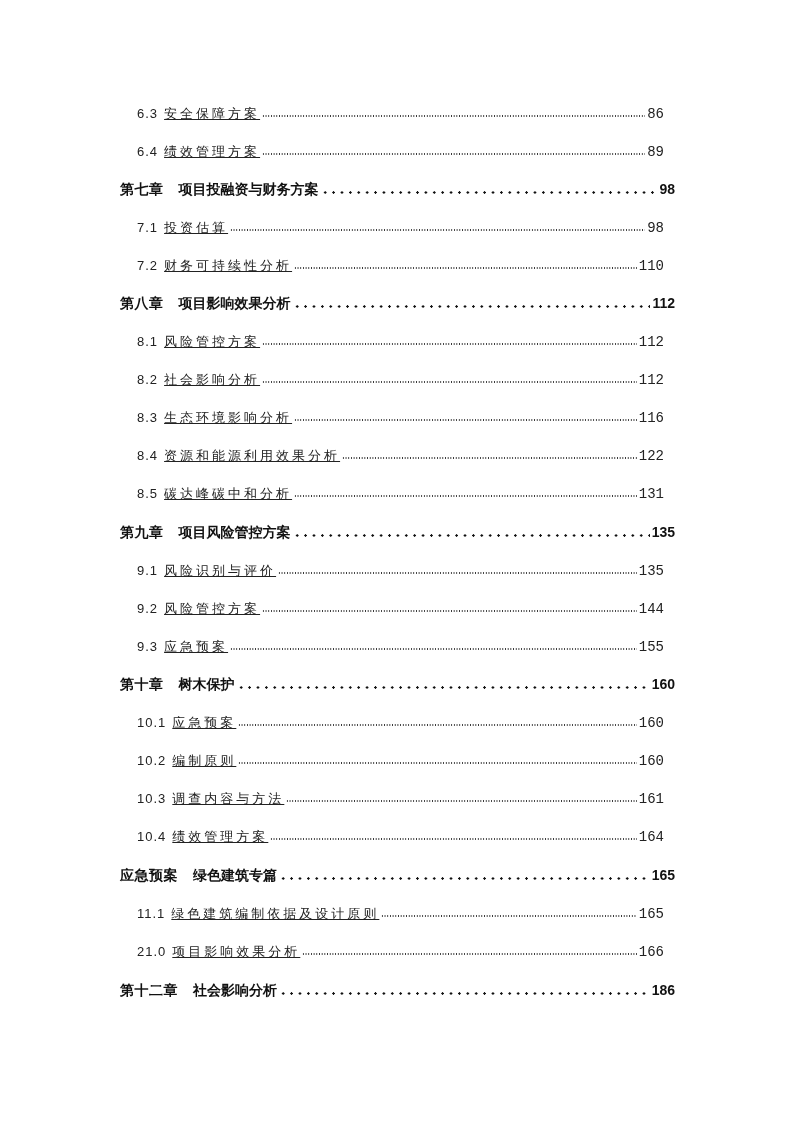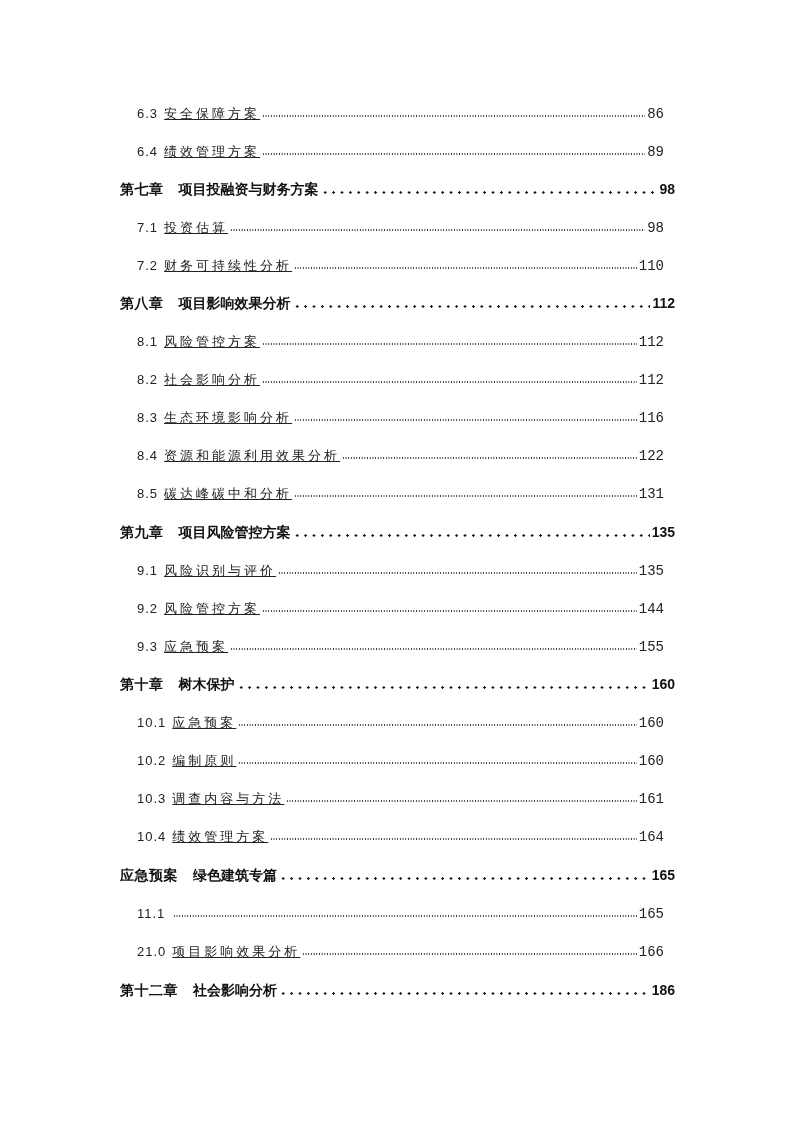--- a/index.html
+++ b/index.html
@@ -230,20 +230,21 @@
     <span class="page">164</span>
   </div>
   <div class="row chapter" style="top:866px">
     <span class="num">应急预案</span>
     <span class="title">绿色建筑专篇</span>
     <span class="leader"></span>
     <span class="page">165</span>
   </div>
   <div class="row sub" style="top:904px">
     <span class="num">11.1</span>
+    <span class="title">绿色建筑编制依据及设计原则</span>
     <span class="leader"></span>
     <span class="page">165</span>
   </div>
   <div class="row sub" style="top:942px">
     <span class="num">21.0</span>
     <span class="title">项目影响效果分析</span>
     <span class="leader"></span>
     <span class="page">166</span>
   </div>
   <div class="row chapter" style="top:981px">

